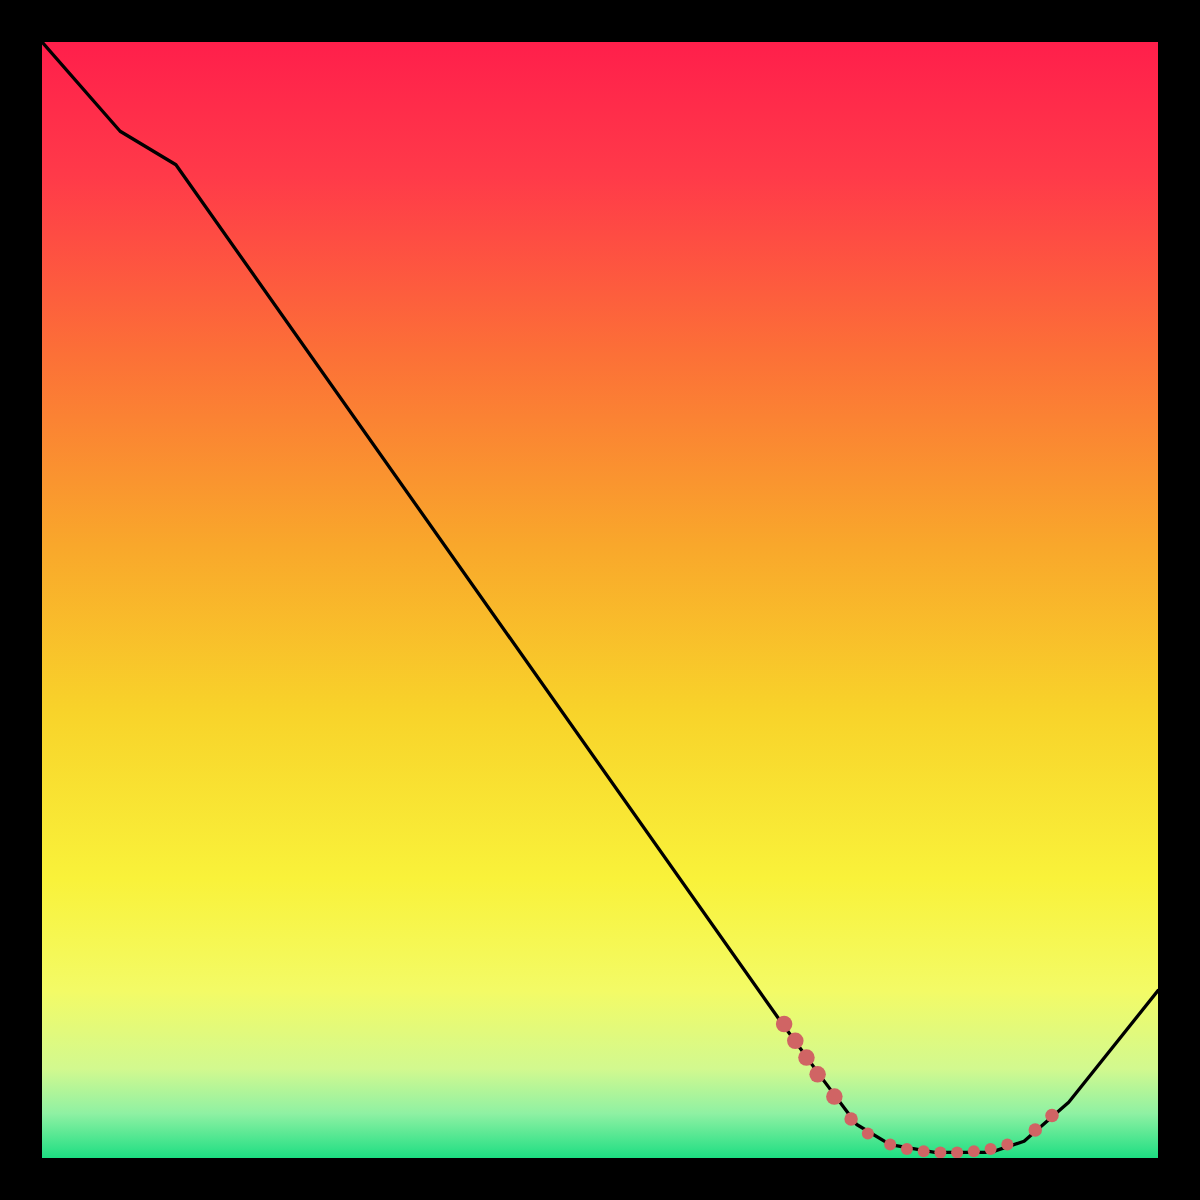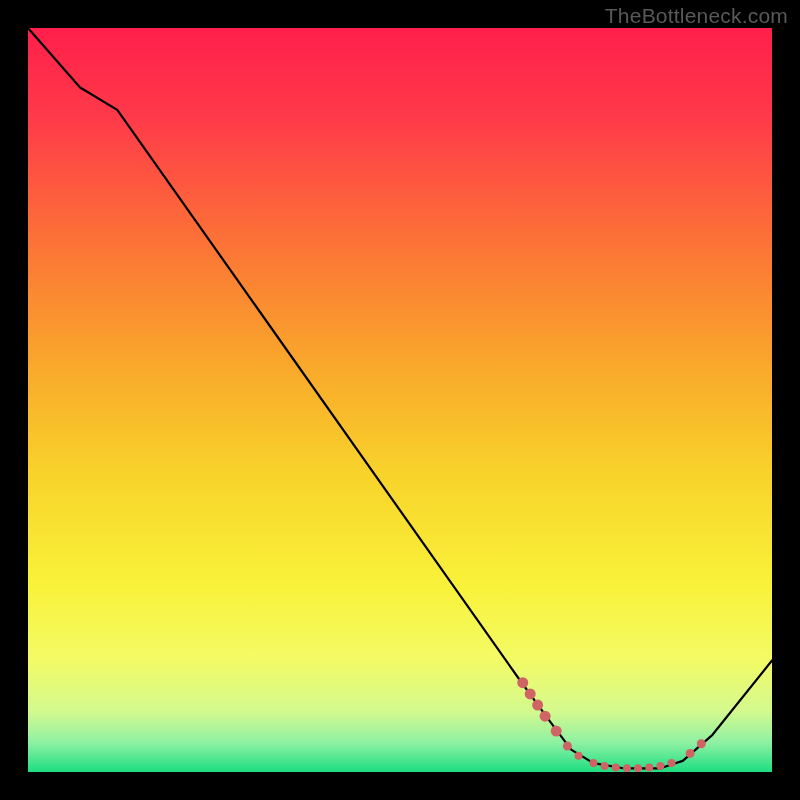--- a/index.html
+++ b/index.html
@@ -47,21 +47,20 @@
   }
   .marker {
     fill: #d06464;
     stroke: none;
   }
 </style>
 </head>
 <body>
 
 <div class="stage">
-  <div class="watermark">TheBottleneck.com</div>
 
   <div class="plot">
     <svg viewBox="0 0 744 744">
       <defs>
         <linearGradient id="bg-grad" x1="0" y1="0" x2="0" y2="1">
         <stop offset="0%" stop-color="#ff1f4b"></stop>
             <stop offset="12%" stop-color="#ff3a49"></stop>
             <stop offset="28%" stop-color="#fc7037"></stop>
             <stop offset="45%" stop-color="#f9a72b"></stop>
             <stop offset="60%" stop-color="#f8d32a"></stop>

